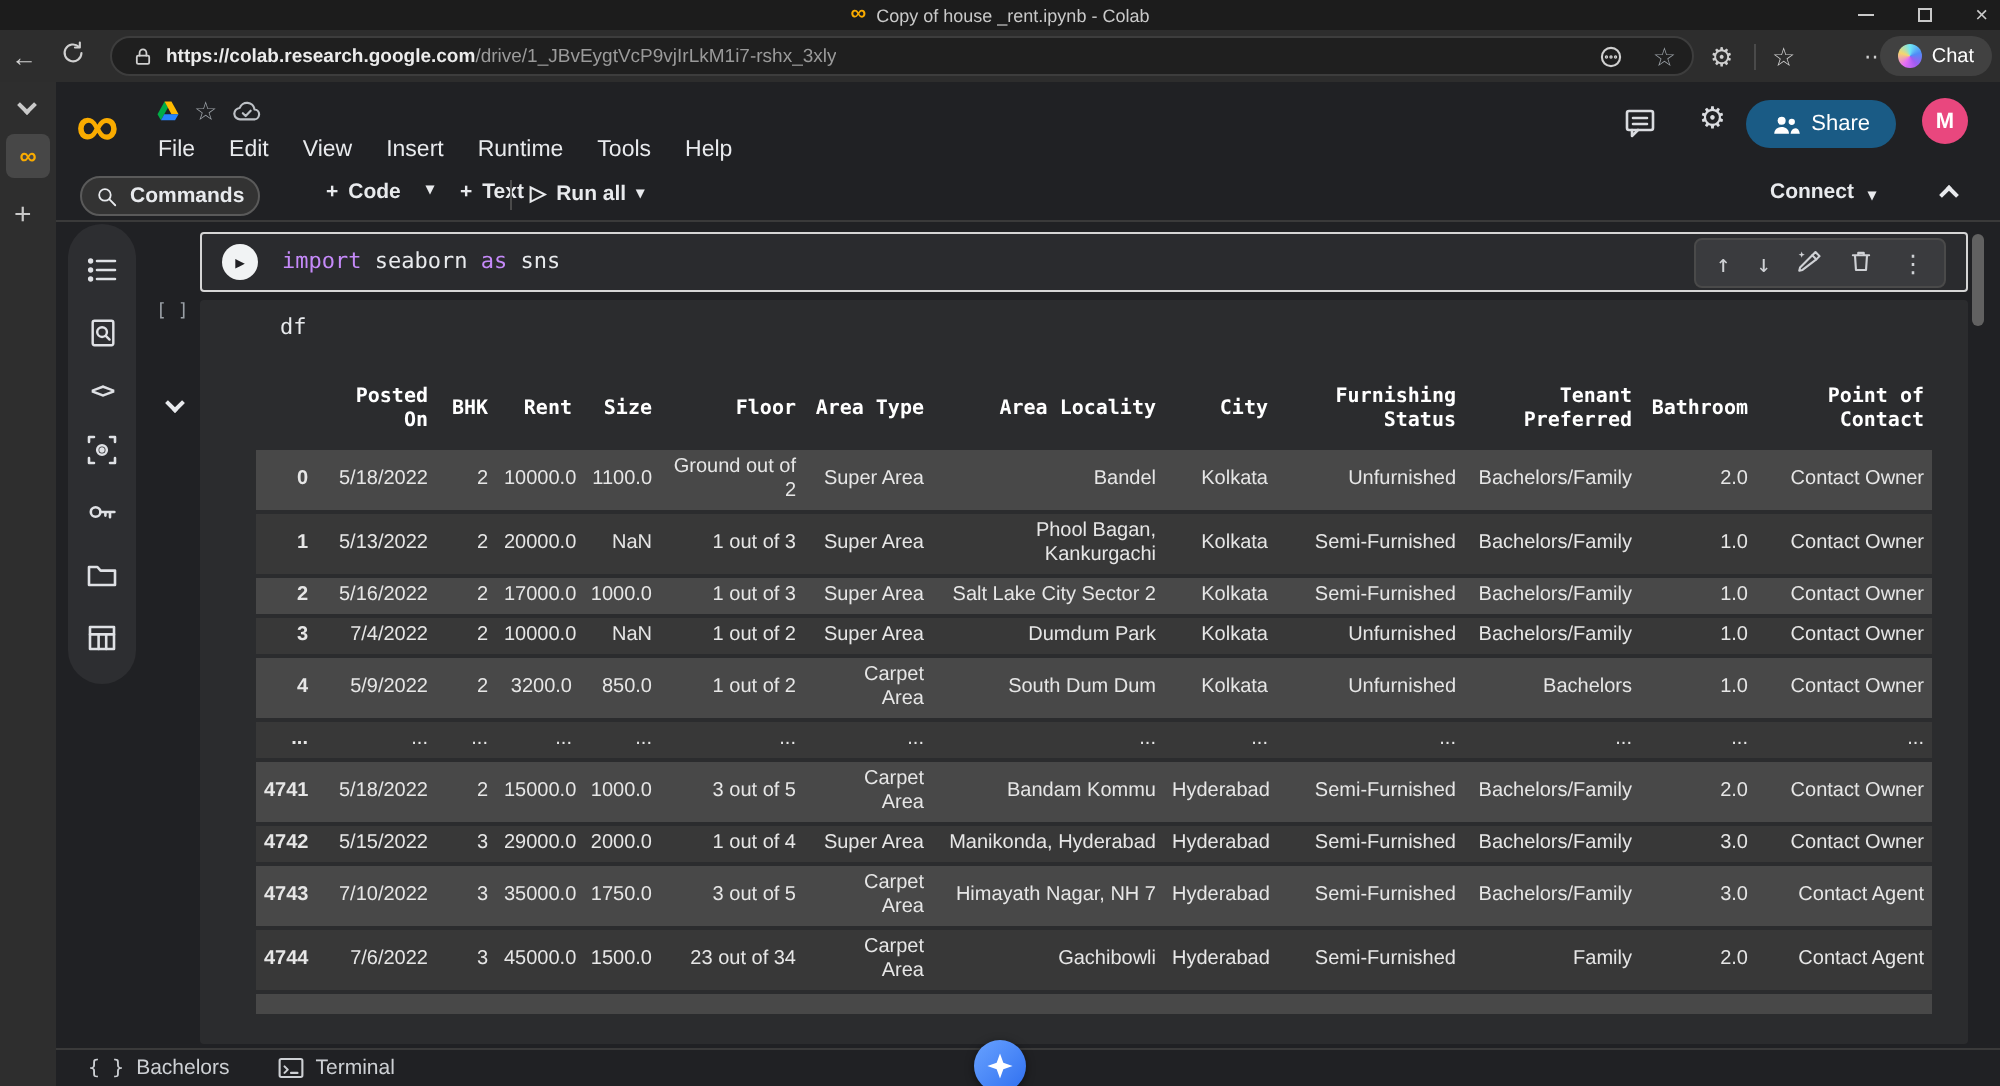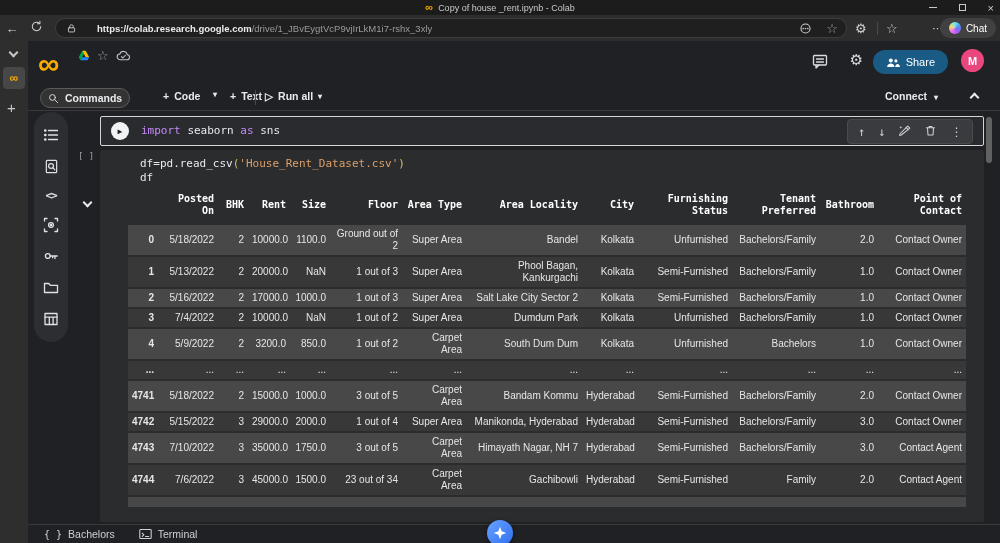--- a/index.html
+++ b/index.html
@@ -13,21 +13,21 @@
   .tab{display:flex;align-items:center;gap:5px}
   .tab .fav{color:#f9ab00;font-weight:bold;font-size:11px;line-height:9px}
   .wincontrols{position:absolute;right:6px;top:0;height:15px;display:flex;align-items:center;gap:22px}
   .wc{display:inline-block;color:#c9c9c9;font-size:11px;line-height:10px;cursor:default}
   .wc.min{width:8px;height:1px;background:#c9c9c9}
   .wc.res{width:7px;height:7px;border:1px solid #c9c9c9}
   .btoolbar{position:absolute;left:0;top:15px;width:1000px;height:26px;background:#2d2d2d;
     display:flex;align-items:center;color:#d0d0d0}
   .nav-ic{width:24px;text-align:center;font-size:13px}
   .urlpill{position:absolute;left:55px;top:3px;width:792px;height:20px;border-radius:10px;
-    background:#1f1f1f;border:1px solid #3d3d3d;display:flex;align-items:center;padding:0 10px;gap:20px}
+    background:#1f1f1f;border:1px solid #3d3d3d;display:flex;align-items:center;padding:0 10px;gap:6px}
   .url{font-size:9.5px;white-space:nowrap;overflow:hidden}
   .url .dom{color:#ececec;font-weight:bold}.url .sch{color:#ececec;font-weight:bold}.url .pth{color:#9a9a9a}
   .pill-right{position:absolute;right:8px;display:flex;gap:14px;align-items:center}
   .after-pill{position:absolute;display:flex;align-items:center}
   .vdiv{width:1px;height:13px;background:#4a4a4a}
   .avatar-b{width:16px;height:16px;border-radius:50%;background:#8f8f8f;position:relative;overflow:hidden}
   .avatar-b .hd{position:absolute;left:5px;top:3px;width:6px;height:6px;border-radius:50%;background:#ececec}
   .avatar-b .bd{position:absolute;left:2px;top:10px;width:12px;height:8px;border-radius:50%;background:#ececec}
   .chatpill{position:absolute;right:4px;top:3px;height:20px;border-radius:10px;background:#414141;
     display:flex;align-items:center;gap:5px;padding:0 9px;color:#fff;font-size:10px}
@@ -188,20 +188,29 @@
         <path fill="#00ac47" d="M5.7 1 1 9.5l2.3 4L8 5z"></path>
         <path fill="#ffba00" d="M5.7 1h4.6L15 9.5h-4.7z"></path>
         <path fill="#2684fc" d="M3.3 13.5l2.2-4H15l-2.3 4z"></path>
       </svg>
       <span class="star">☆</span>
       <svg class="ic" width="15" height="13" viewBox="0 0 18 14" style="color:#bdc1c6">
         <path d="M5 12a3.4 3.4 0 0 1-.4-6.8A4.6 4.6 0 0 1 13.5 6 3 3 0 0 1 13 12z"></path>
           <path d="M6.5 8.3l1.7 1.7 3-3.2"></path>
       </svg>
     </div>
+    <div class="menus">
+        <span>File</span>
+        <span>Edit</span>
+        <span>View</span>
+        <span>Insert</span>
+        <span>Runtime</span>
+        <span>Tools</span>
+        <span>Help</span>
+      </div>
     <span class="hdr-ic" style="right:172px">
       <svg class="ic" width="16" height="16" viewBox="0 0 16 16">
           <rect x="1.5" y="2.5" width="13" height="9.5" rx="1"></rect>
           <path d="M4 12v3l3-3"></path>
           <path d="M4.5 6h7M4.5 9h7"></path>
         </svg>
     </span>
     <span class="hdr-ic gear" style="right:137px;top:11px">⚙</span>
     <span class="sharebtn">
       <svg width="14" height="13" viewBox="0 0 16 14" fill="#fff">
@@ -294,21 +303,20 @@
               <path d="M3 4.5h10M6.3 4.5V3h3.4v1.5M4.3 4.5l.6 9h6.2l.6-9"></path>
             </svg></span>
         <span class="kebab">⋮</span>
       </div>
     </div>
 
     <span class="exec">[ ]</span>
 
     <div class="cell2">
       <div class="c2code codefont">
-        <div><span class="tk-pl">df</span><span class="tk-pl">=</span><span class="tk-pl">pd</span><span class="tk-pl">.</span><span class="tk-fn">read_csv</span><span class="tk-br">(</span><span class="tk-str">'House_Rent_Dataset.csv'</span><span class="tk-br">)</span></div>
         <div><span class="tk-pl">df</span></div>
       </div>
       <table class="dftable" id="df-table">
           <colgroup>
             <col style="width: 30px;">
             <col style="width: 60px;">
             <col style="width: 30px;">
             <col style="width: 42px;">
             <col style="width: 40px;">
             <col style="width: 72px;">

